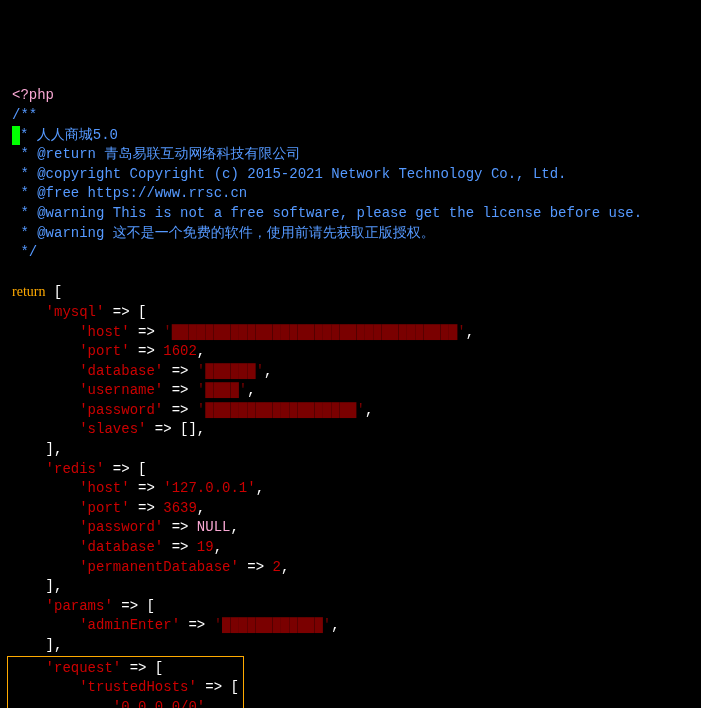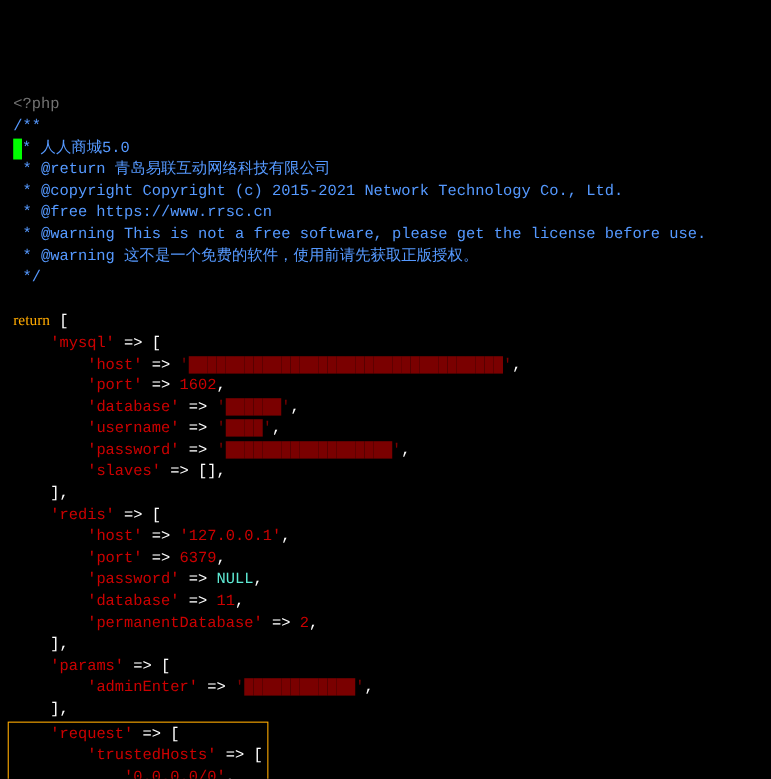--- a/index.html
+++ b/index.html
@@ -8,26 +8,26 @@
       font-family: 'Courier New', Consolas, monospace;
       font-size: 14px;
       line-height: 1.4;
       color: #fff;
       width: 701px;
       height: 708px;
       padding: 8px 12px;
       overflow: hidden;
       white-space: pre;
     }
-    .magenta { color: #737373; }
+    .magenta { color: #f9a8d4; }
     .blue { color: #5599ff; }
     .yellow { color: #ffaa00; font-family: Liberation Serif, serif; }
     .red { color: #cc0000; }
     .darkred { color: #7a0000; }
-    .green { color: #5eead4; }
+    .green { color: #f9a8d4; }
     .white { color: #ffffff; }
     .cursor {
       background: #00ff00;
       color: #000;
       display: inline-block;
       width: 8px;
     }
     .highlight-box {
       border: 1px solid #ffaa00;
       display: inline-block;
@@ -54,23 +54,23 @@
     <span class="red">'mysql'</span><span class="white"> =&gt; </span><span class="white">[</span>
         <span class="red">'host'</span><span class="white"> =&gt; </span><span class="darkred">'██████████████████████████████████'</span><span class="white">,</span>
         <span class="red">'port'</span><span class="white"> =&gt; </span><span class="red">1602</span><span class="white">,</span>
         <span class="red">'database'</span><span class="white"> =&gt; </span><span class="darkred">'██████'</span><span class="white">,</span>
         <span class="red">'username'</span><span class="white"> =&gt; </span><span class="darkred">'████'</span><span class="white">,</span>
         <span class="red">'password'</span><span class="white"> =&gt; </span><span class="darkred">'██████████████████'</span><span class="white">,</span>
         <span class="red">'slaves'</span><span class="white"> =&gt; </span><span class="white">[]</span><span class="white">,</span>
     <span class="white">],</span>
     <span class="red">'redis'</span><span class="white"> =&gt; </span><span class="white">[</span>
         <span class="red">'host'</span><span class="white"> =&gt; </span><span class="red">'127.0.0.1'</span><span class="white">,</span>
-        <span class="red">'port'</span><span class="white"> =&gt; </span><span class="red">6379</span><span class="white">,</span>
+        <span class="red">'port'</span><span class="white"> =&gt; </span><span class="red">3639</span><span class="white">,</span>
         <span class="red">'password'</span><span class="white"> =&gt; </span><span class="green">NULL</span><span class="white">,</span>
-        <span class="red">'database'</span><span class="white"> =&gt; </span><span class="red">11</span><span class="white">,</span>
+        <span class="red">'database'</span><span class="white"> =&gt; </span><span class="red">19</span><span class="white">,</span>
         <span class="red">'permanentDatabase'</span><span class="white"> =&gt; </span><span class="red">2</span><span class="white">,</span>
     <span class="white">],</span>
     <span class="red">'params'</span><span class="white"> =&gt; </span><span class="white">[</span>
         <span class="red">'adminEnter'</span><span class="white"> =&gt; </span><span class="darkred">'████████████'</span><span class="white">,</span>
     <span class="white">],</span>
 <span class="highlight-box">    <span class="red">'request'</span><span class="white"> =&gt; </span><span class="white">[</span>
         <span class="red">'trustedHosts'</span><span class="white"> =&gt; </span><span class="white">[</span>
             <span class="red">'0.0.0.0/0'</span><span class="white">,</span>
         
               </span>

